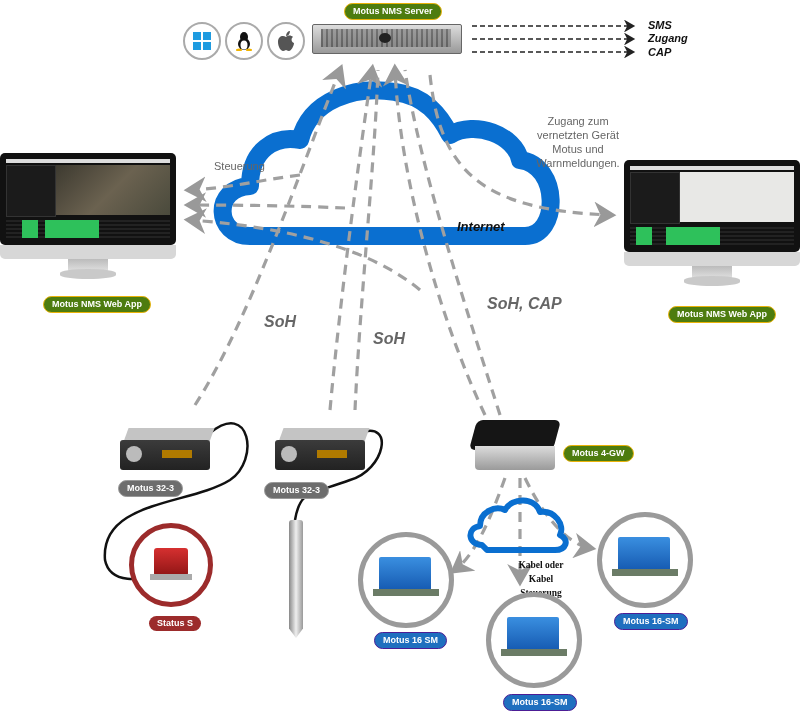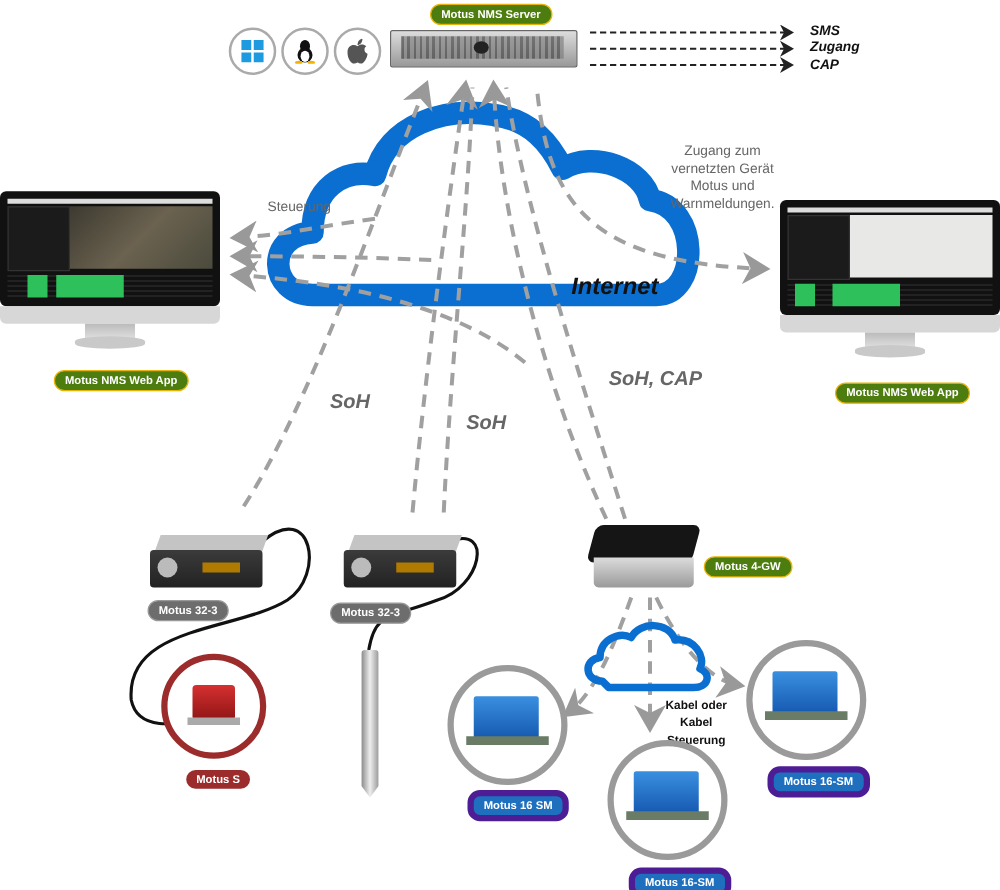--- a/index.html
+++ b/index.html
@@ -2,21 +2,21 @@
 <html><head>
 <meta charset="utf-8">
 <style>
   html,body{margin:0;padding:0;background:#fff;}
   body{width:800px;height:712px;position:relative;overflow:hidden;font-family:"Liberation Sans",sans-serif;}
   .abs{position:absolute;}
   .pill{position:absolute;border-radius:10px;font-weight:bold;font-size:9px;color:#fff;text-align:center;white-space:nowrap;padding:2px 8px;line-height:11px;}
   .pill-dark{background:#4d7c0f;border:1px solid #eab308;}
   .pill-grey{background:#6d6d6d;border:1px solid #999;}
   .pill-red{background:#9c2b2b;}
-  .pill-blue{background:#1f6fbf;border:5px solid #4c1d95;}
+  .pill-blue{background:#1f6fbf;border:1px solid #4c1d95;}
   .lbl{position:absolute;font-size:10px;color:#666;font-weight:bold;white-space:nowrap;margin-left:21px;}
   .lbl-it{position:absolute;font-size:16px;color:#666;font-weight:bold;font-style:italic;white-space:nowrap;text-align:right;}
   .alert-lbl{position:absolute;font-size:11px;color:#111;font-weight:bold;font-style:italic;}
   .os-icon{position:absolute;width:34px;height:34px;border-radius:50%;border:2px solid #aaa;background:#fff;display:flex;align-items:center;justify-content:center;}
   .monitor{position:absolute;}
   .screen{position:absolute;background:#111;border-radius:5px;}
   .bezel{position:absolute;background:#d7d7d7;border-radius:0 0 5px 5px;}
   .neck{position:absolute;background:linear-gradient(#bbb,#e5e5e5);}
   .base{position:absolute;background:#c9c9c9;border-radius:50%/40%;}
   .circ{position:absolute;border-radius:50%;border:5px solid #9a9a9a;background:#fff;}
@@ -97,21 +97,21 @@
 
 <div class="abs" style="left:312px;top:24px;width:148px;height:28px;background:linear-gradient(#ddd,#999);border:1px solid #666;border-radius:2px;">
   <div class="abs" style="left:8px;top:4px;width:130px;height:18px;background:repeating-linear-gradient(90deg,#333 0 2px,#777 2px 5px);opacity:.6;"></div>
   <div class="abs" style="left:66px;top:8px;width:12px;height:10px;border-radius:50%;background:#222;"></div>
 </div>
 
 <div class="alert-lbl" style="left:648px;top:19px;">SMS</div>
 <div class="alert-lbl" style="left:648px;top:32px;">Zugang</div>
 <div class="alert-lbl" style="left:648px;top:46px;">CAP</div>
 
-<div class="abs" style="left:457px;top:219px;font-size:19px;font-weight:bold;font-style:italic;color:#111;">Internet</div>
+<div class="abs" style="left:457px;top:219px;font-size:13px;font-weight:bold;font-style:italic;color:#111;">Internet</div>
 
 <div class="monitor" style="left:0;top:153px;width:176px;height:120px;">
   <div class="screen" style="left:0;top:0;width:176px;height:92px;">
     <div class="abs" style="left:6px;top:6px;width:164px;height:4px;background:#ddd;"></div>
     <div class="abs" style="left:6px;top:12px;width:48px;height:50px;background:#1b1b1b;border:1px solid #333;"></div>
     <div class="abs" style="left:56px;top:12px;width:114px;height:50px;background:linear-gradient(135deg,#3d3a30,#6b6250,#4a4a3c);"></div>
     <div class="abs" style="left:6px;top:65px;width:164px;height:22px;background:repeating-linear-gradient(0deg,#111 0 2px,#222 2px 4px);"></div>
     <div class="abs" style="left:22px;top:67px;width:16px;height:18px;background:#2ec15b;"></div>
     <div class="abs" style="left:45px;top:67px;width:54px;height:18px;background:#2ec15b;"></div>
   </div>
@@ -160,31 +160,31 @@
   <div class="abs" style="left:0;top:12px;width:90px;height:30px;background:linear-gradient(#3b3b3b,#222);border-radius:3px;"></div>
   <div class="abs" style="left:6px;top:18px;width:16px;height:16px;border-radius:50%;background:#bbb;"></div>
   <div class="abs" style="left:42px;top:22px;width:30px;height:8px;background:#b07a00;"></div>
 </div>
 <div class="pill pill-grey" style="left:264px;top:482px;">Motus 32-3</div>
 
 <div class="circ" style="left:129px;top:523px;width:74px;height:74px;border-color:#9c2b2b;">
   <div class="abs" style="left:20px;top:20px;width:34px;height:28px;background:linear-gradient(#d63030,#8f1515);border-radius:3px;"></div>
   <div class="abs" style="left:16px;top:46px;width:42px;height:6px;background:#aaa;"></div>
 </div>
-<div class="pill pill-red" style="left:149px;top:616px;">Motus S</div>
+<div class="pill pill-red" style="left:149px;top:616px;">Status S</div>
 
 <div class="abs" style="left:289px;top:520px;width:14px;height:118px;background:linear-gradient(90deg,#888,#eee,#999);border-radius:3px 3px 0 0;clip-path:polygon(0 0,100% 0,100% 92%,50% 100%,0 92%);"></div>
 
 <div class="abs" style="left:473px;top:420px;width:84px;height:56px;">
   <div class="abs" style="left:0;top:0;width:84px;height:30px;background:#151515;border-radius:6px;transform:skewX(-15deg);"></div>
   <div class="abs" style="left:2px;top:26px;width:80px;height:24px;background:linear-gradient(#dcdcdc,#9a9a9a);border-radius:0 0 4px 4px;"></div>
 </div>
 <div class="pill pill-dark" style="left:563px;top:445px;">Motus 4-GW</div>
 
-<div class="abs" style="left:527px;top:558px;width:60px;text-align:center;font-size:9.5px;font-weight:bold;color:#111;line-height:14px;">
+<div class="abs" style="left:511px;top:558px;width:60px;text-align:center;font-size:9.5px;font-weight:bold;color:#111;line-height:14px;font-family:Liberation Serif, serif;">
   <div>Kabel oder</div>
   <div>Kabel</div>
   <div>Steuerung</div>
 </div>
 
 <div class="circ" style="left:358px;top:532px;width:86px;height:86px;">
   <div class="abs" style="left:16px;top:20px;width:52px;height:34px;background:linear-gradient(#3a8fe0,#1559b0);border-radius:2px;"></div>
   <div class="abs" style="left:10px;top:52px;width:66px;height:7px;background:#6b7c66;"></div>
 </div>
 <div class="pill pill-blue" style="left:374px;top:632px;">Motus 16 SM</div>

